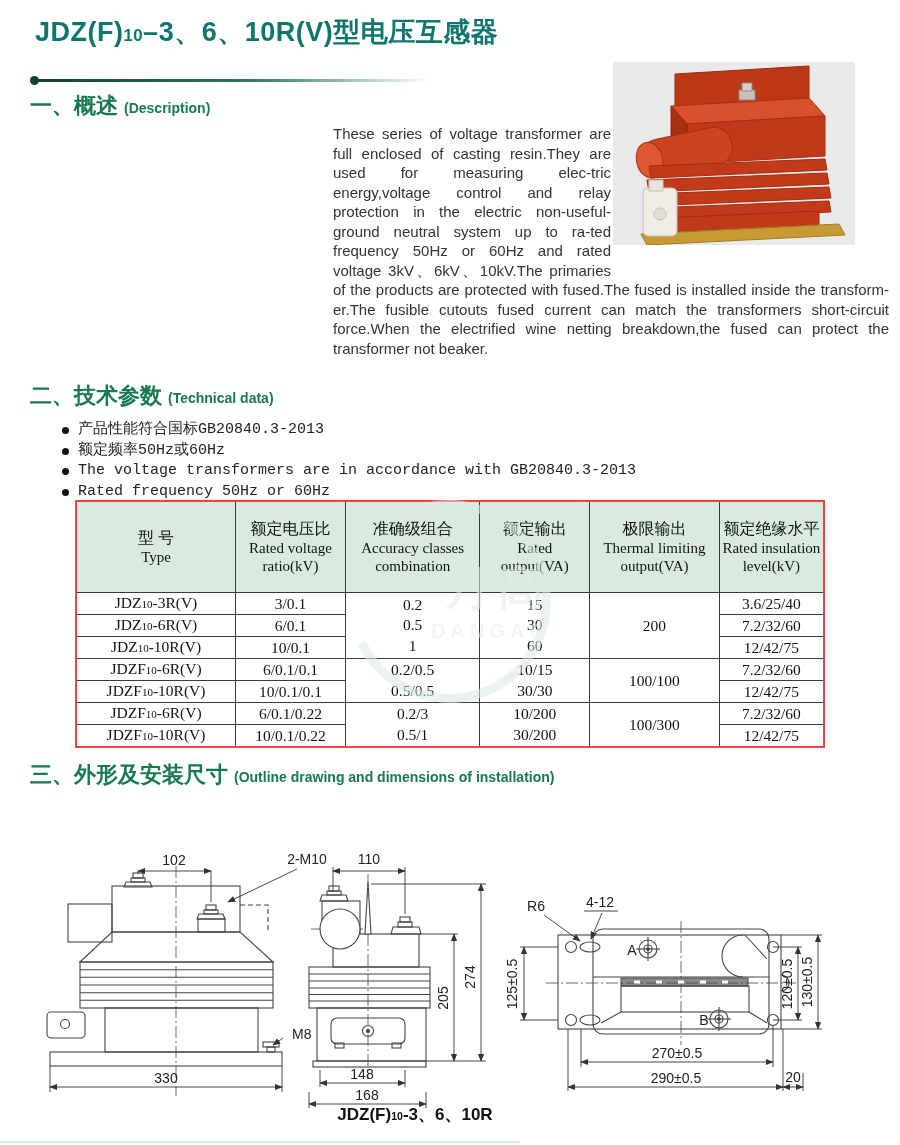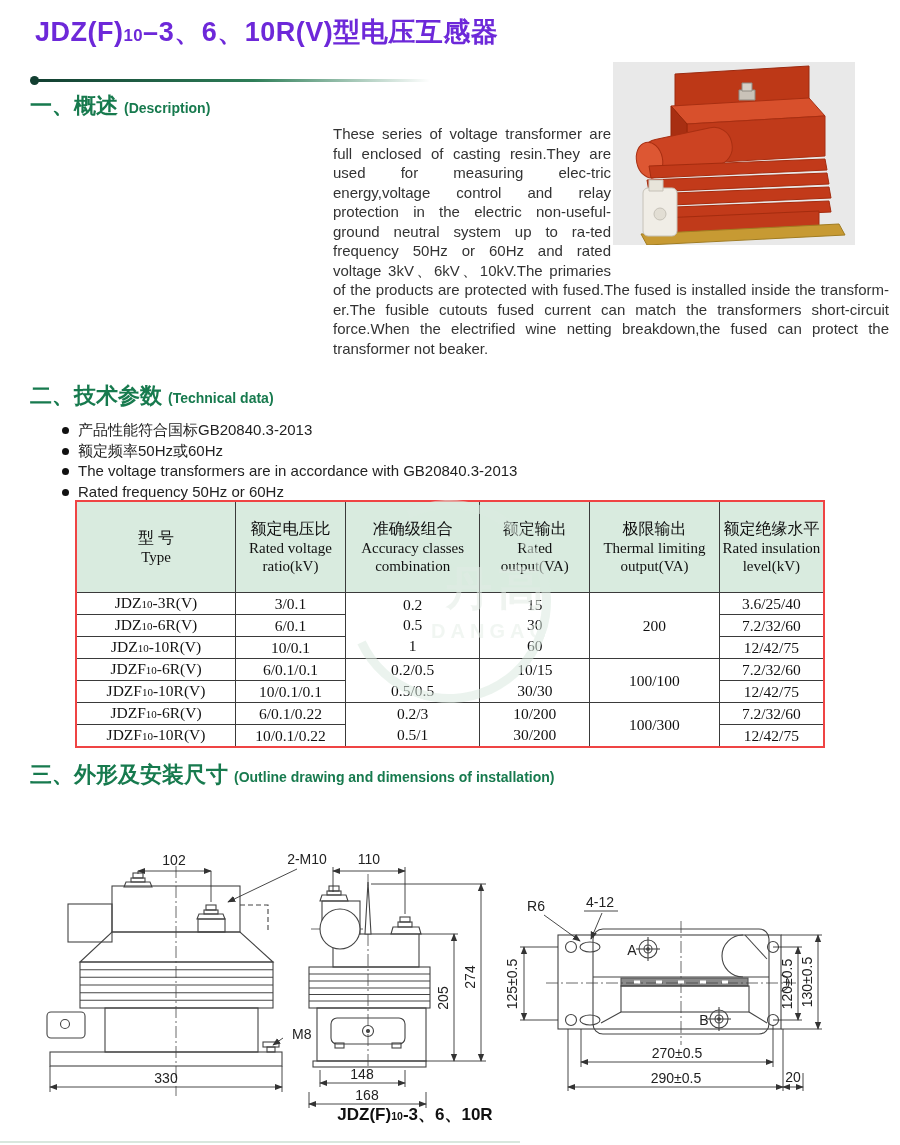--- a/index.html
+++ b/index.html
@@ -1,38 +1,38 @@
 <!DOCTYPE html>
 <html><head>
 <meta charset="utf-8">
 <style>
   html,body{margin:0;padding:0;background:#fff;}
   .page{position:relative;width:900px;height:1145px;background:#ffffff;overflow:hidden;
         font-family:"Liberation Sans",sans-serif;color:#222;}
   
-  .title{position:absolute;left:35px;top:14px;font-size:27px;font-weight:bold;color:#6d28d9;letter-spacing:.5px;white-space:nowrap;}
+  .title{position:absolute;left:35px;top:14px;font-size:27px;font-weight:bold;color:#0f766e;letter-spacing:.5px;white-space:nowrap;}
   .title .sub10,.caption .sub10{font-size:62%;}
   .subtitle{position:absolute;left:35px;top:51px;font-size:15px;color:#3c3c46;white-space:nowrap;}
   .divider{position:absolute;left:38px;top:79px;width:392px;height:3px;
            background:linear-gradient(to right,#123f31,#2e7e58 55%,rgba(255,255,255,0));}
   .divider-dot{position:absolute;left:30px;top:76px;width:9px;height:9px;border-radius:50%;background:#123f31;}
   
   .sec{position:absolute;left:30px;white-space:nowrap;color:#177a4e;font-weight:bold;}
   .sec .num,.sec .ttl{font-size:22px;}
   .sec .ssub{font-size:14px;font-weight:bold;margin-left:6px;}
   
   .cn-para{position:absolute;left:45px;top:124px;width:288px;font-size:16.5px;line-height:21px;
            text-align:justify;color:#333;letter-spacing:.5px;}
   .en-para{position:absolute;left:333px;top:124px;width:556px;font-size:15px;line-height:19.5px;
            text-align:justify;color:#333;}
   .photo-spacer{float:right;width:278px;height:140px;}
   .photo{position:absolute;left:613px;top:62px;width:242px;height:183px;}
   
   .bullets{position:absolute;left:62px;top:420px;width:700px;}
-  .bullet-line{position:relative;padding-left:16px;font-size:15px;line-height:20.5px;color:#222;}
+  .bullet-line{position:relative;padding-left:16px;font-size:15px;line-height:20.5px;color:#222;font-family:Liberation Mono, monospace;}
   .bullet-dot{position:absolute;left:0;top:7px;width:7px;height:7px;border-radius:50%;background:#111;}
   
   .tbl-wrap{position:absolute;left:75px;top:500px;width:750px;}
   table.tech{border-collapse:collapse;width:750px;font-family:"Liberation Serif",serif;color:#111;
              border:2px solid #ef4444;}
   table.tech th,table.tech td{border:1px solid #3a3a3a;text-align:center;vertical-align:middle;padding:0 2px;}
   table.tech th{background:#d9ebdf;font-weight:normal;height:90px;}
   table.tech th .hcn{font-size:16px;line-height:20px;}
   table.tech th .hen{font-size:15px;line-height:18px;}
   table.tech td{font-size:15.5px;height:20px;line-height:20px;}

